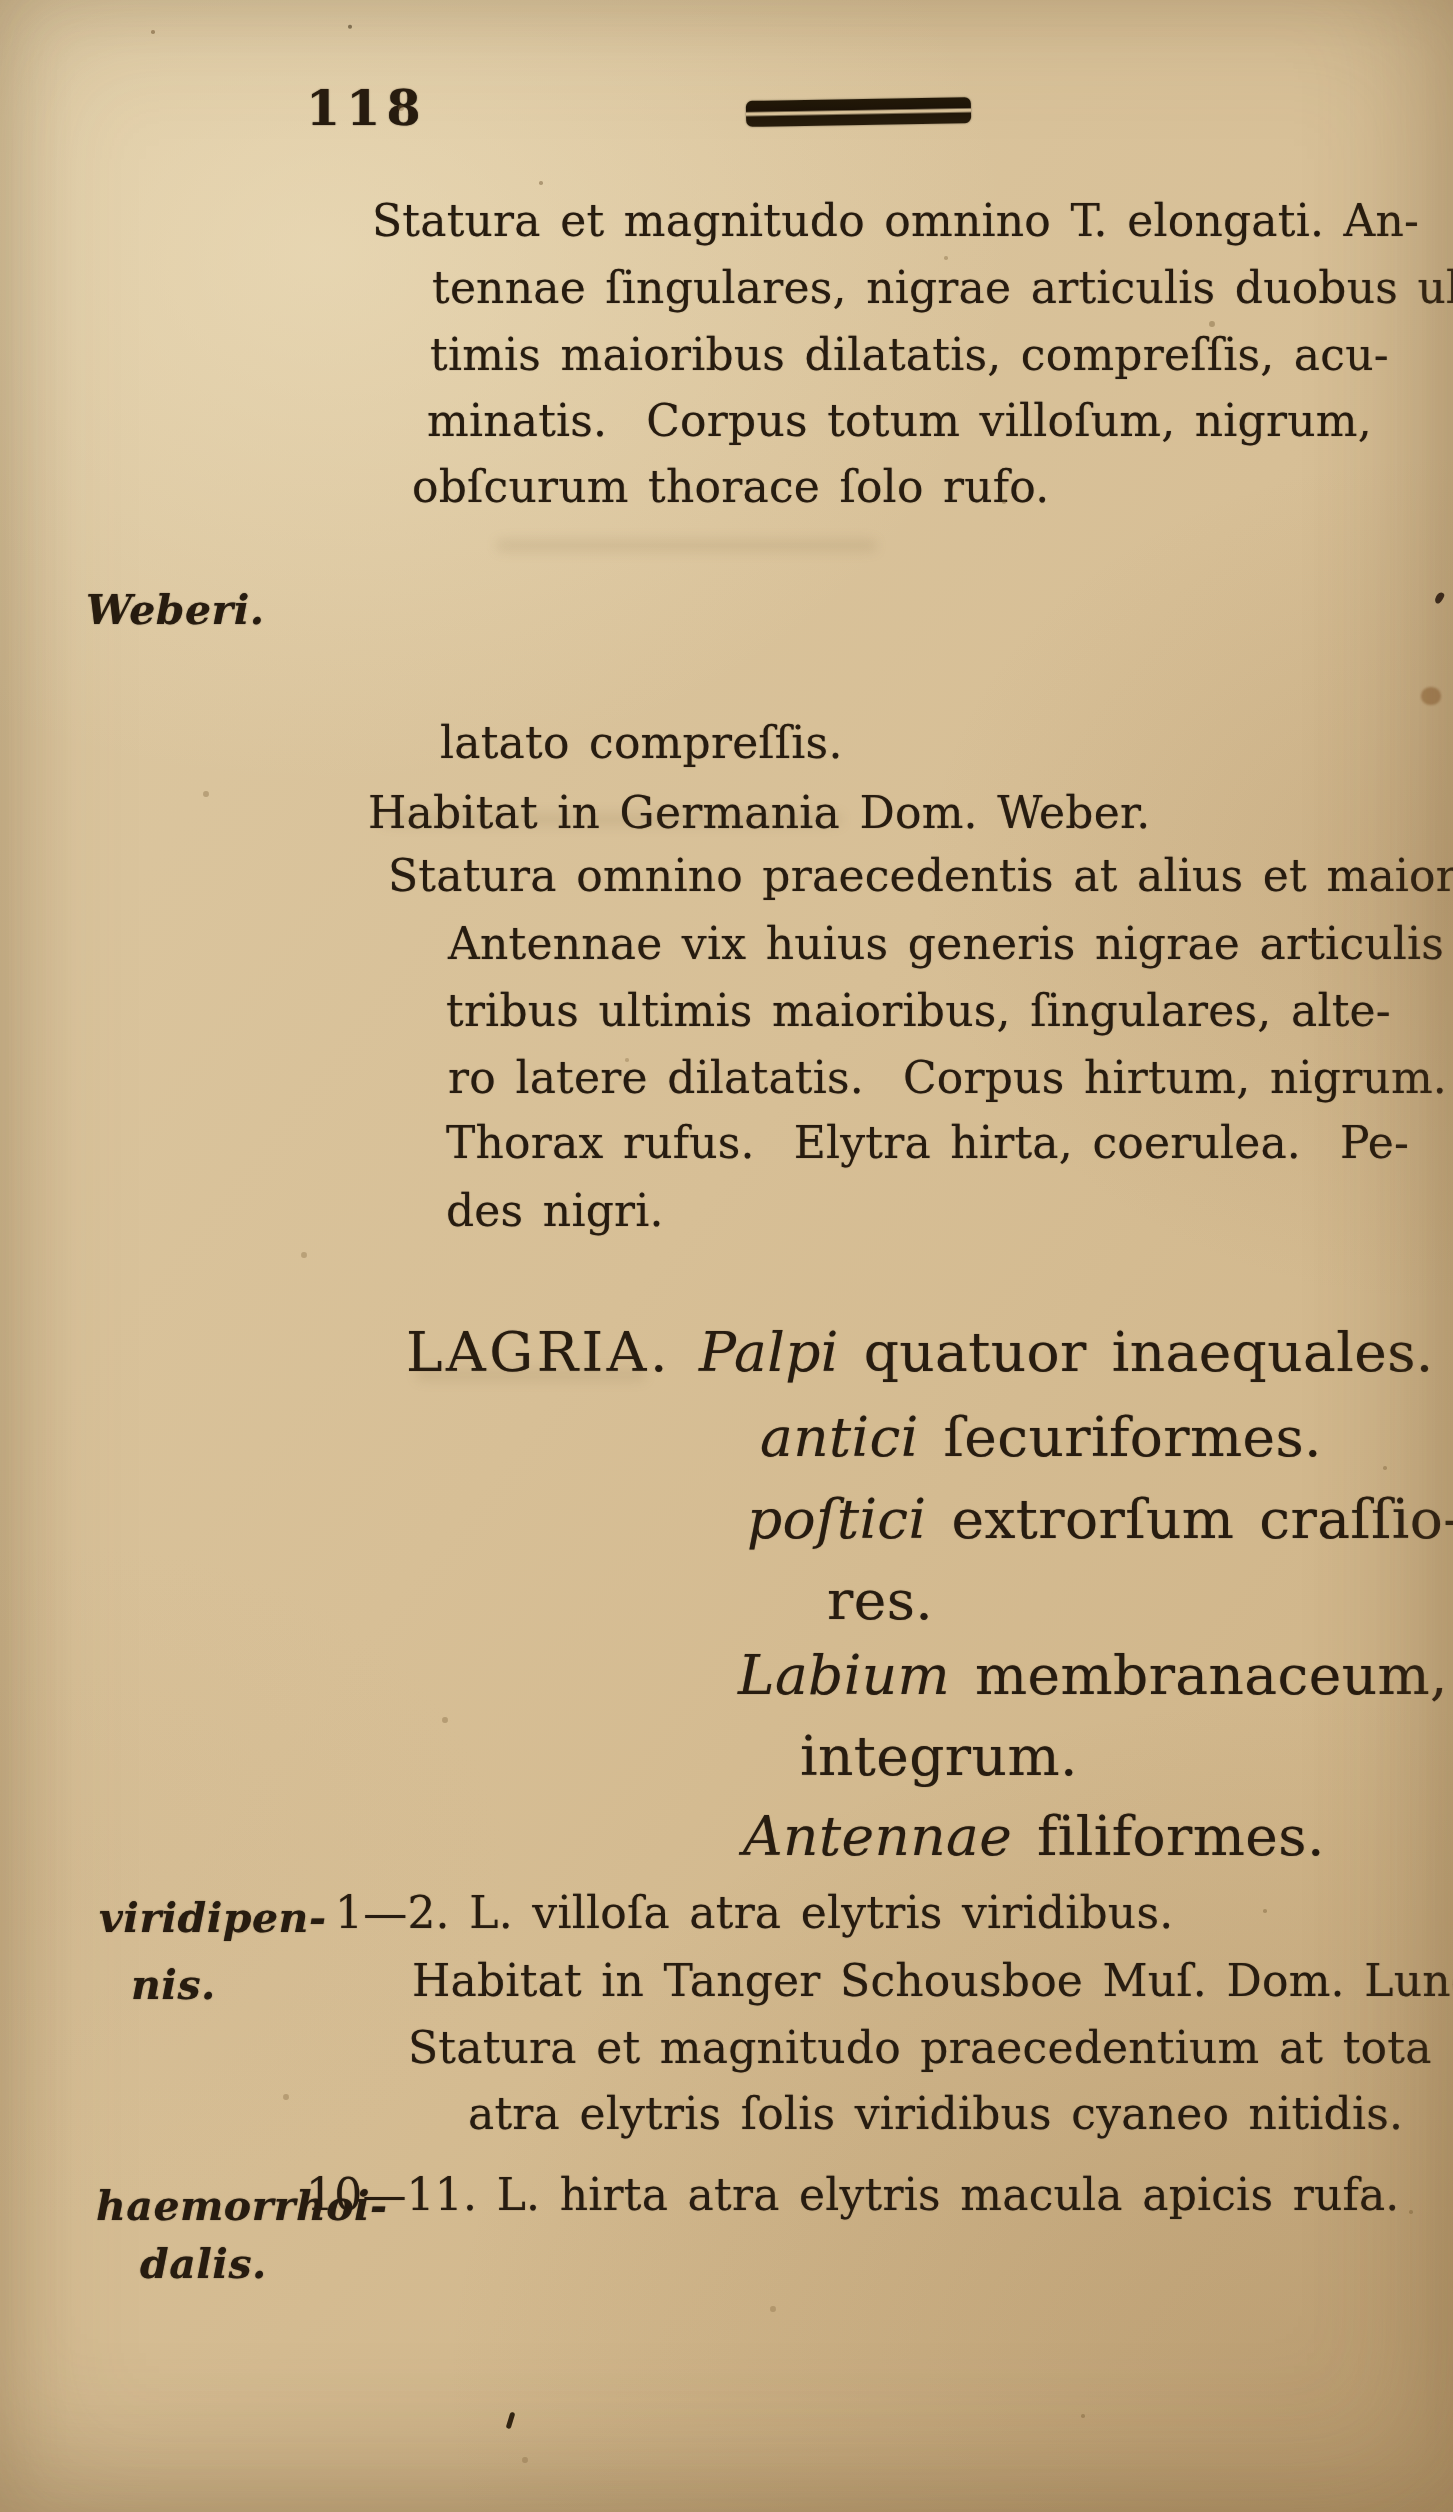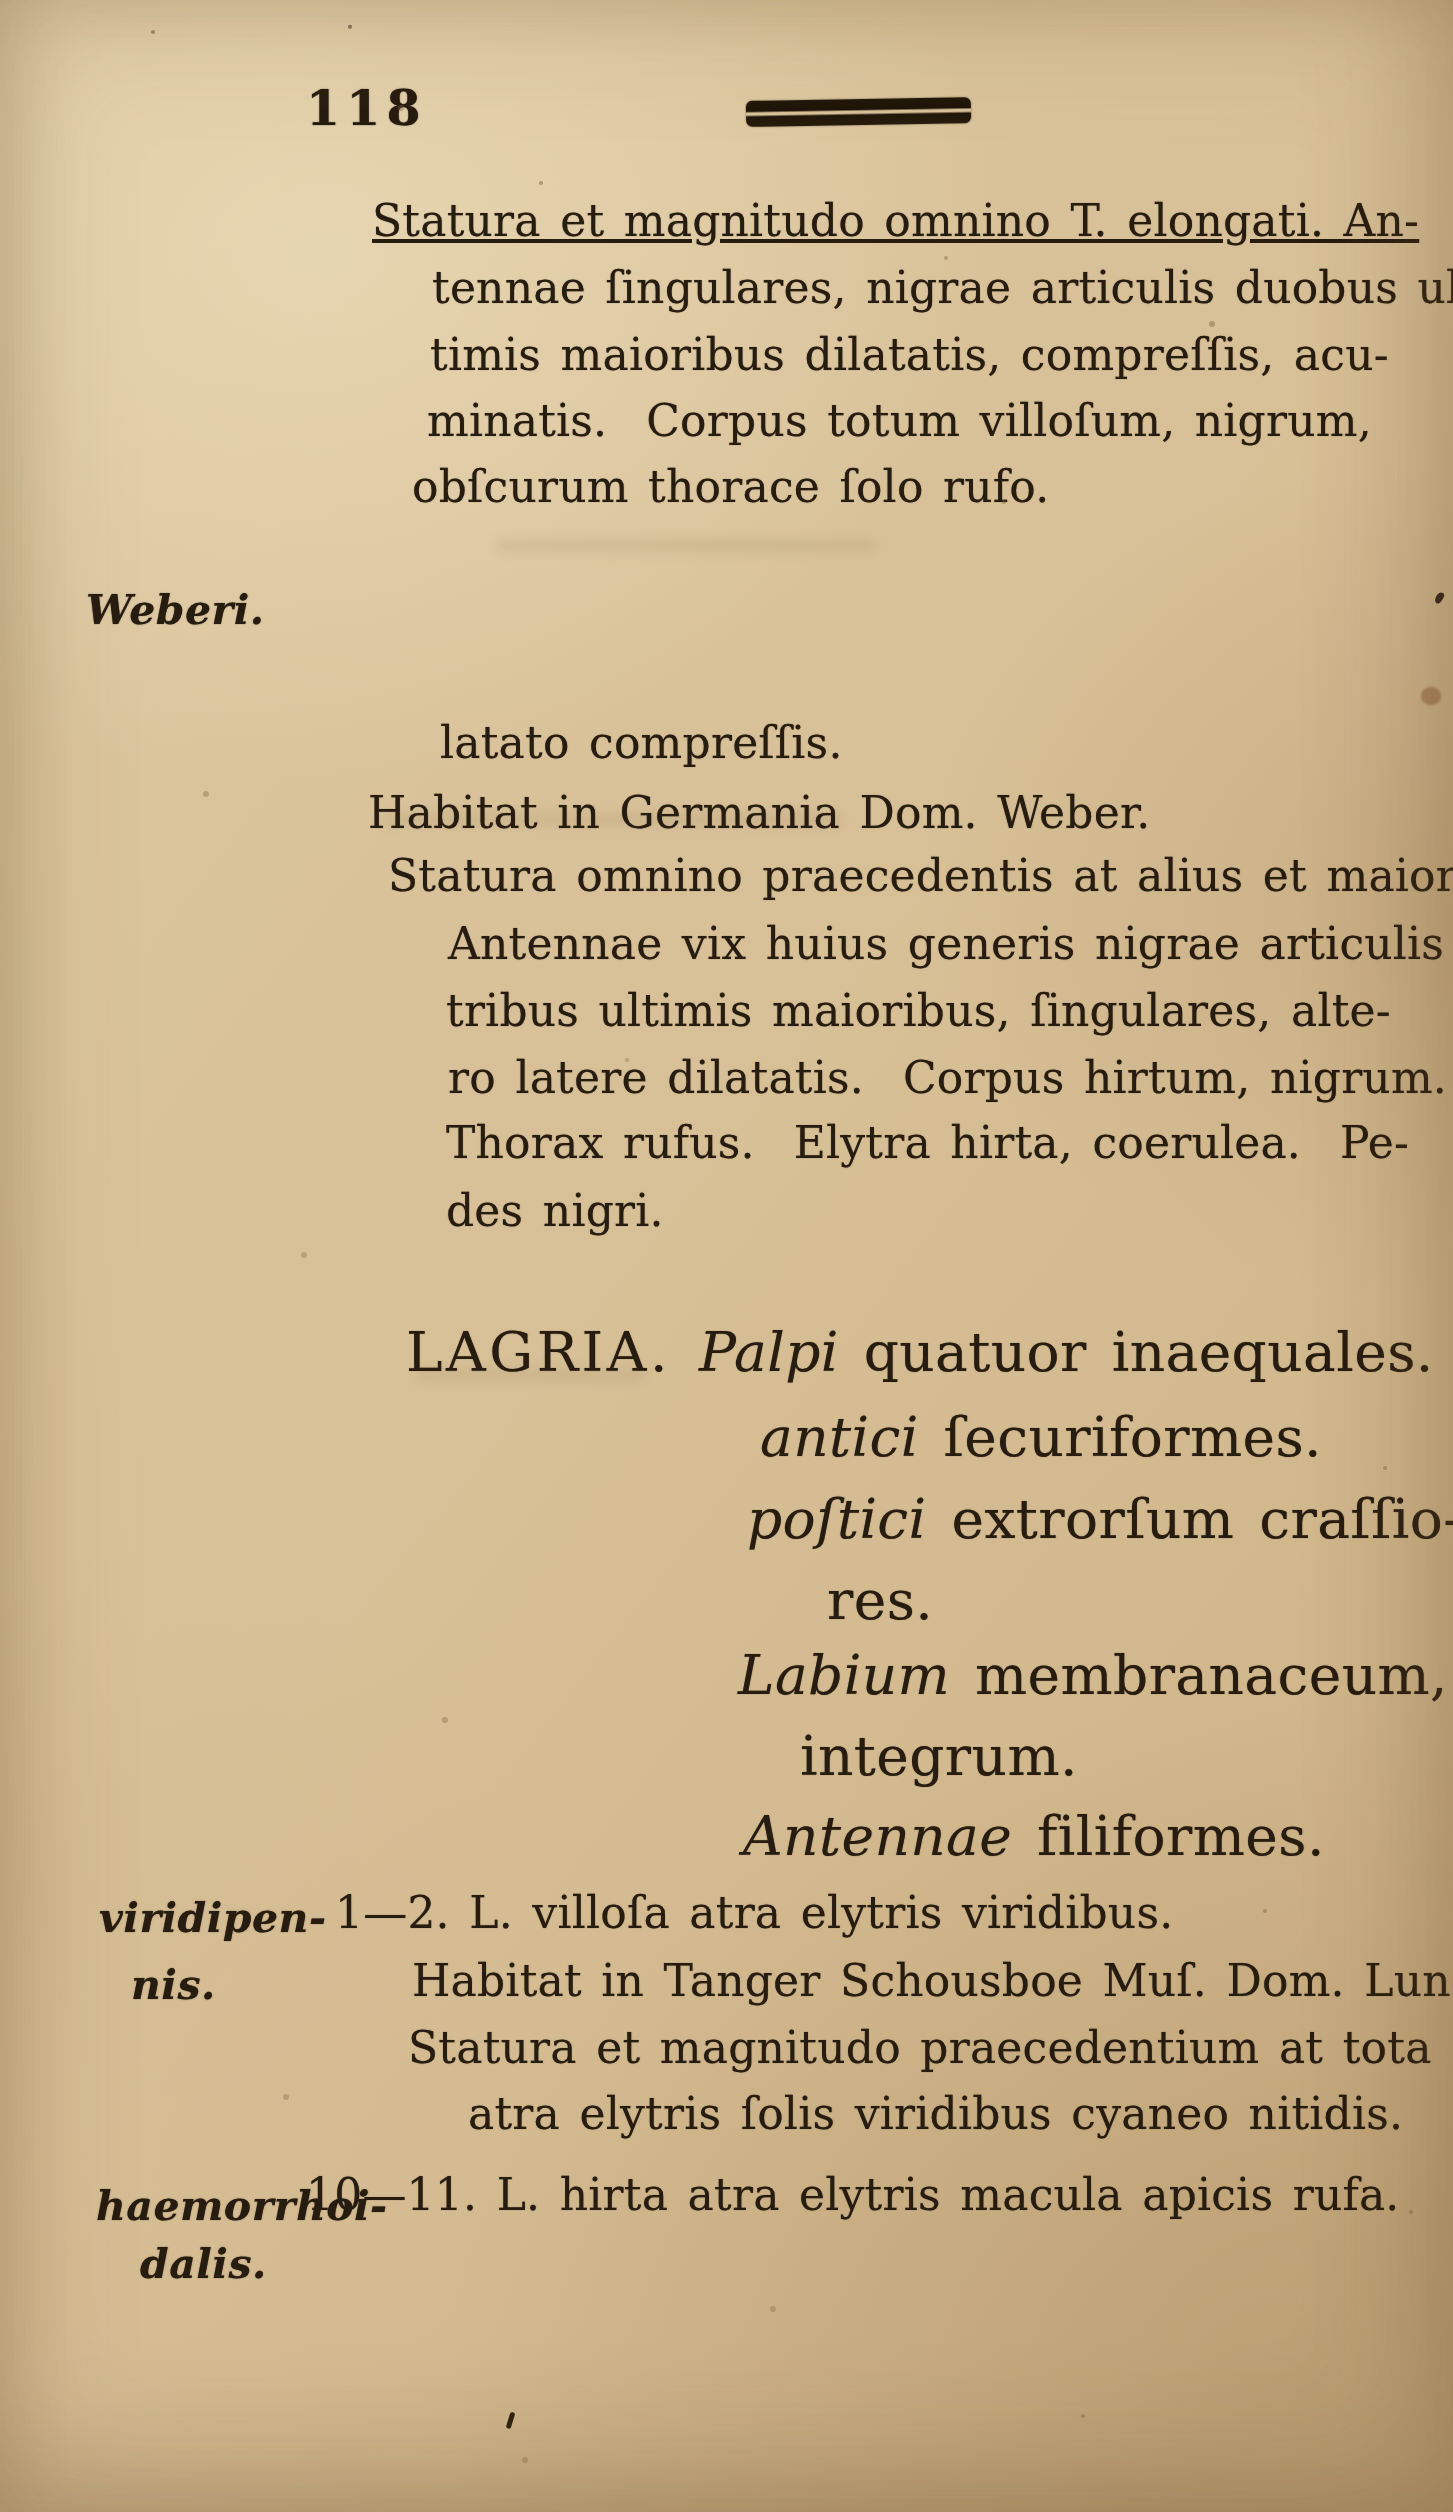--- a/index.html
+++ b/index.html
@@ -96,21 +96,21 @@
 
 <div class="page">
 
   <div class="line pagenum" style="left:306px; top:82px;">118</div>
   <div class="rule"></div>
 
   <div class="ghost" style="left:496px; top:539px; width:381px; height:13.3px;"></div>
   <div class="ghost" style="left:381px; top:813px; width:461px; height:13.3px;"></div>
   <div class="ghost" style="left:416px; top:1369px; width:230px; height:12.4px;"></div>
 
-  <div class="line" style="left:372px; top:197px;text-decoration:underline;">Statura et magnitudo omnino T. elongati. An-</div>
+  <div class="line" style="left:372px; top:197px;">Statura et magnitudo omnino T. elongati. An-</div>
   <div class="line" style="left:432px; top:264px;">tennae ſingulares, nigrae articulis duobus ul-</div>
   <div class="line" style="left:430px; top:331px;">timis maioribus dilatatis, compreſſis, acu-</div>
   <div class="line" style="left:427px; top:397px;">minatis.  Corpus totum villoſum, nigrum,</div>
   <div class="line" style="left:412px; top:463px;">obſcurum thorace ſolo rufo.</div>
 
   <div class="line margin-label" style="left:86px; top:588px;">Weberi.</div>
   <div class="line" style="left:440px; top:719px;">latato compreſſis.</div>
   <div class="line" style="left:368px; top:789px;">Habitat in Germania Dom. Weber.</div>
   <div class="line" style="left:388px; top:852px;">Statura omnino praecedentis at alius et maior.</div>
   <div class="line" style="left:448px; top:920px;">Antennae vix huius generis nigrae articulis</div>

